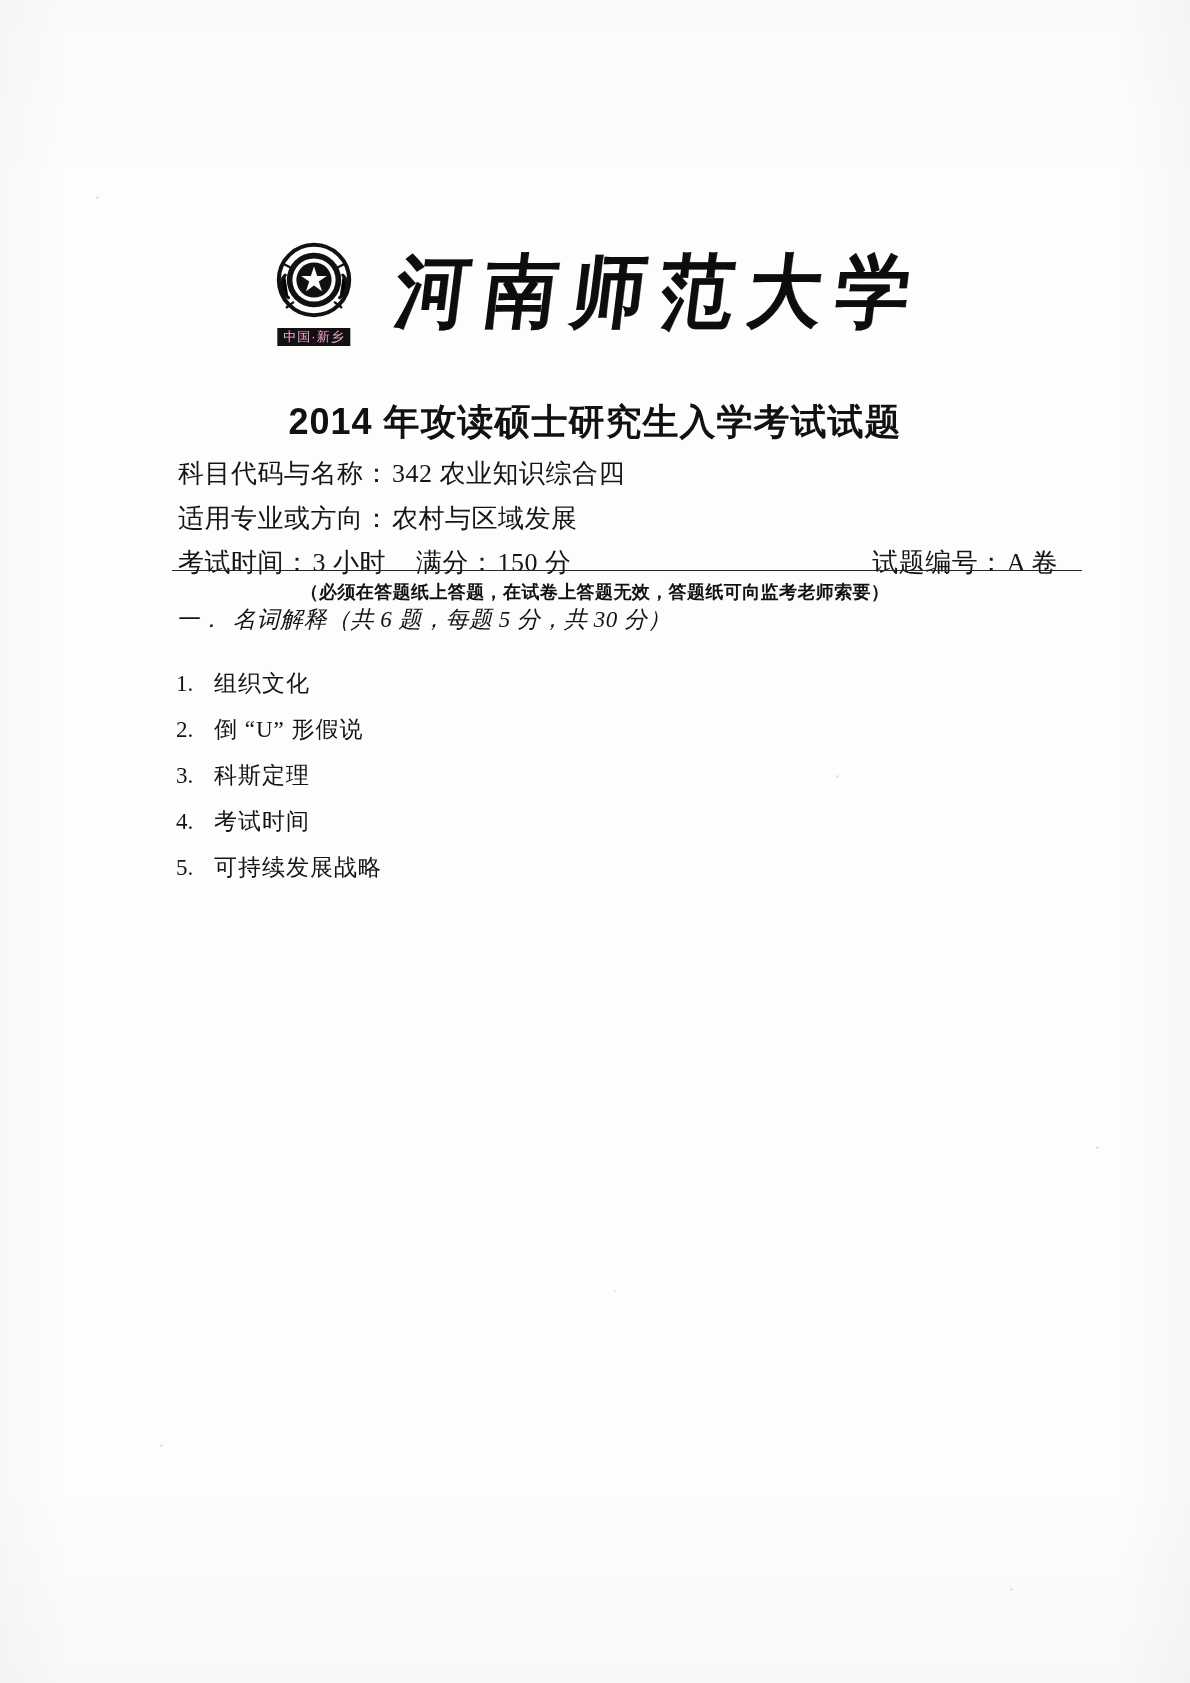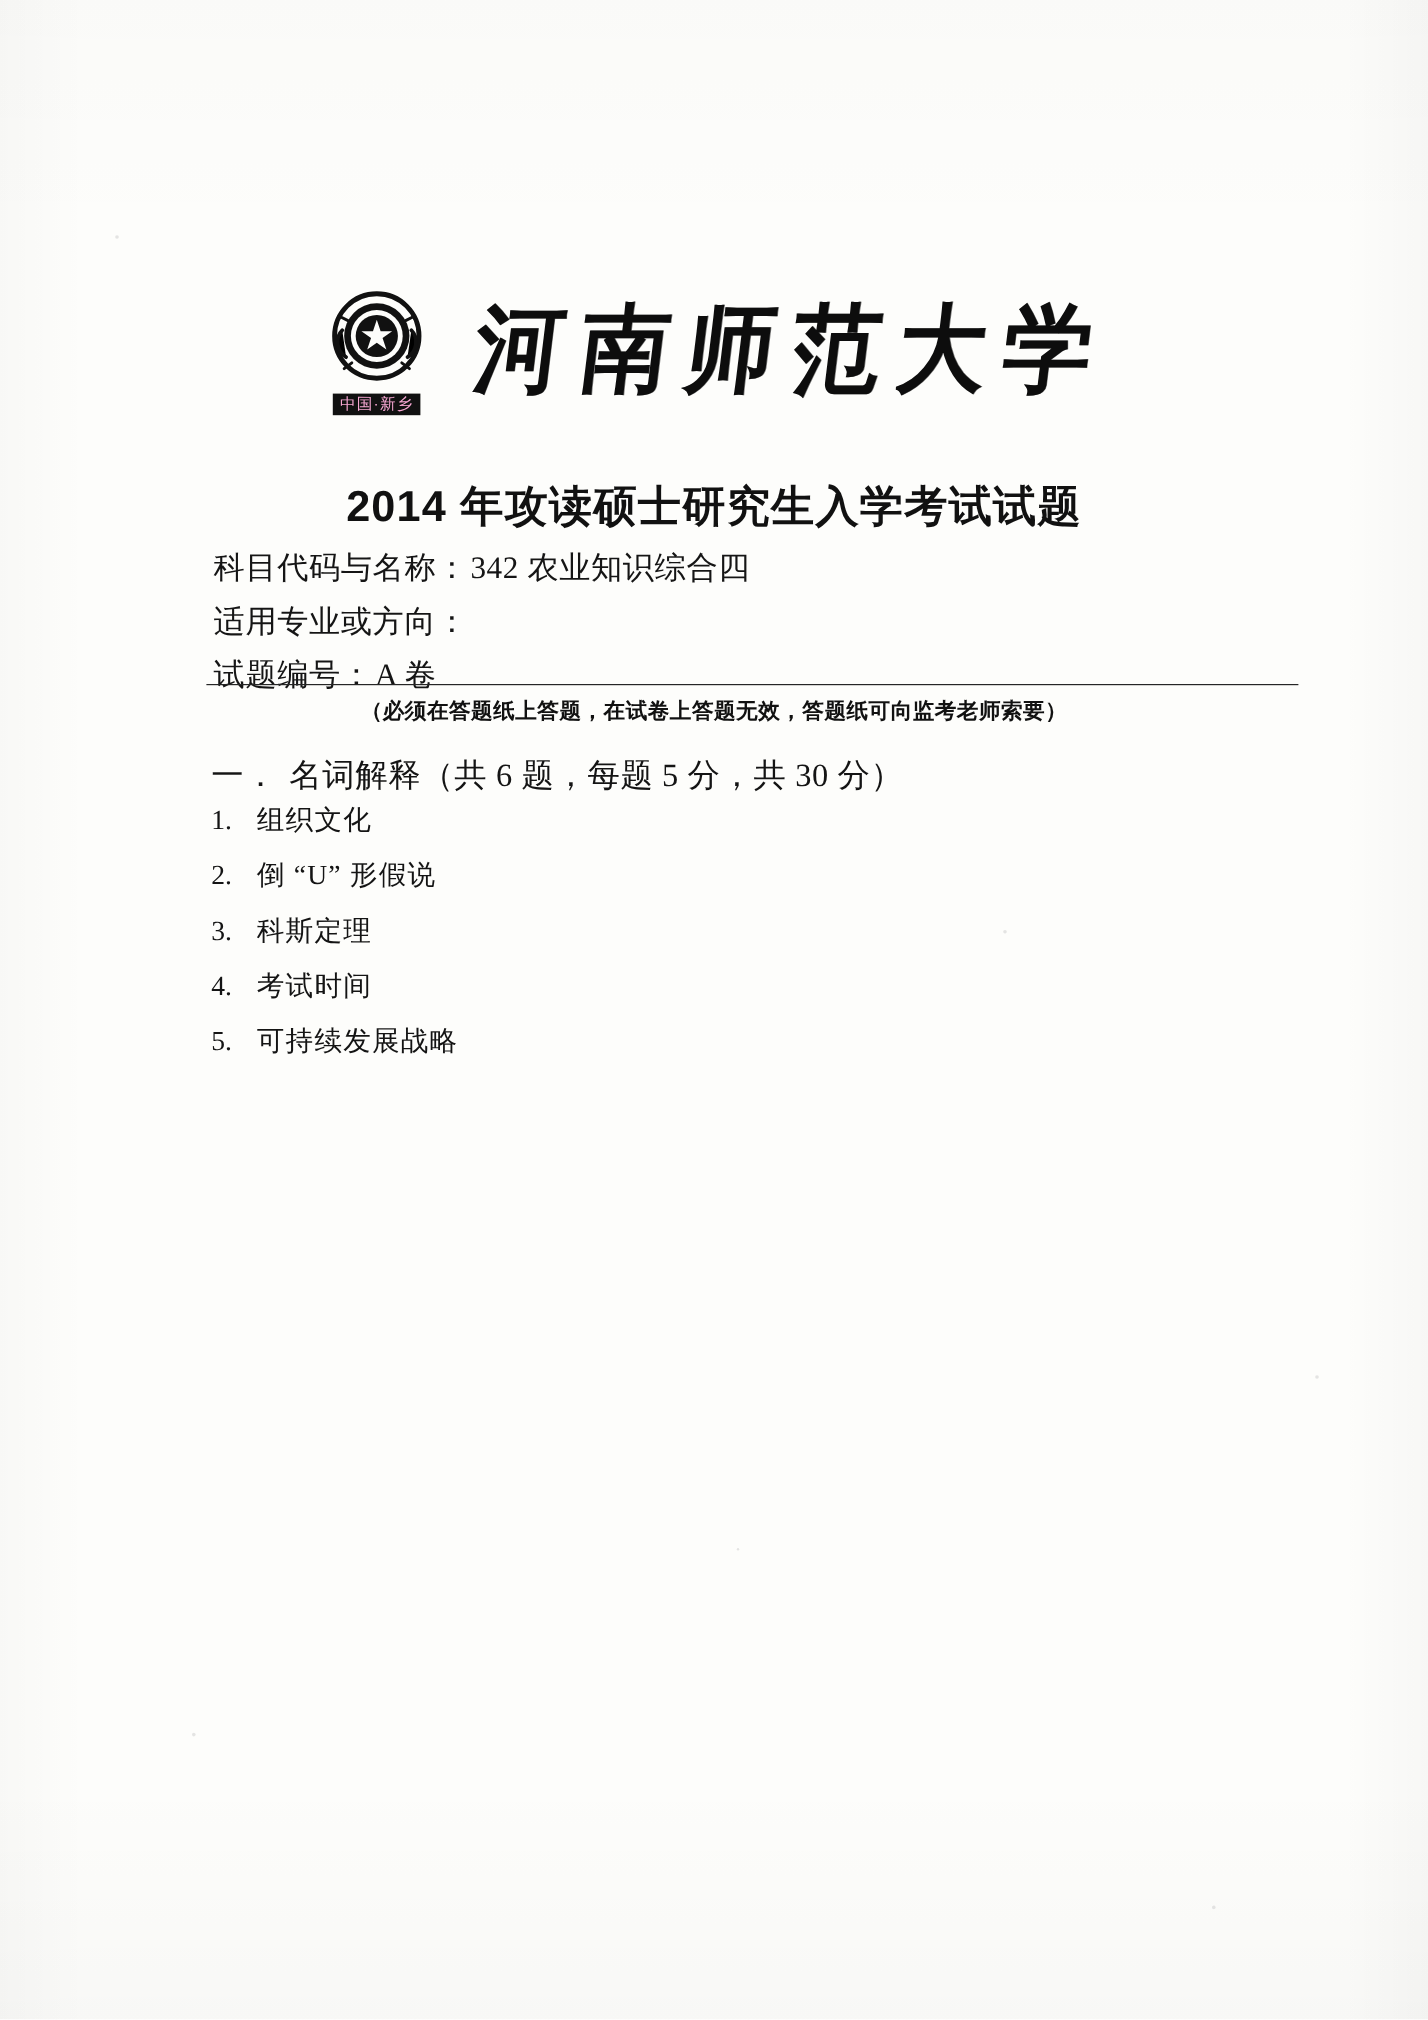--- a/index.html
+++ b/index.html
@@ -132,24 +132,25 @@
     font-weight: 700;
     font-size: 18px;
     letter-spacing: .4px;
     color: #111;
   }
 
   
   .section-heading {
     position: absolute;
     left: 176px;
-    top: 628px;
-    font-size: 27px;
+    top: 604px;
+    font-size: 23px;
     letter-spacing: .5px;
     color: #141414;
+    font-style: italic;
   }
   .section-heading .sec-no { margin-right: 10px; }
 
   .qlist {
     position: absolute;
     left: 176px;
     top: 672px;
     right: 120px;
   }
   .qitem {
@@ -207,22 +208,31 @@
 
   <div class="exam-title">2014 年攻读硕士研究生入学考试试题</div>
 
   <div class="meta">
     <div class="meta-row">
       <span class="label">科目代码与名称：</span>
       <span class="value">342 农业知识综合四</span>
     </div>
     <div class="meta-row">
       <span class="label">适用专业或方向：</span>
+      <span class="value">农村与区域发展</span>
     </div>
     <div class="meta-row split">
+      <span class="left-group">
+        <span>
+          <span class="label">考试时间：</span><span class="value">3 小时</span>
+        </span>
+        <span>
+          <span class="label">满分：</span><span class="value">150 分</span>
+        </span>
+      </span>
       <span class="right-group">
         <span class="label">试题编号：</span><span class="value">A 卷</span>
       </span>
     </div>
   </div>
 
   <div class="rule"></div>
 
   <div class="notice">（必须在答题纸上答题，在试卷上答题无效，答题纸可向监考老师索要）</div>
 

